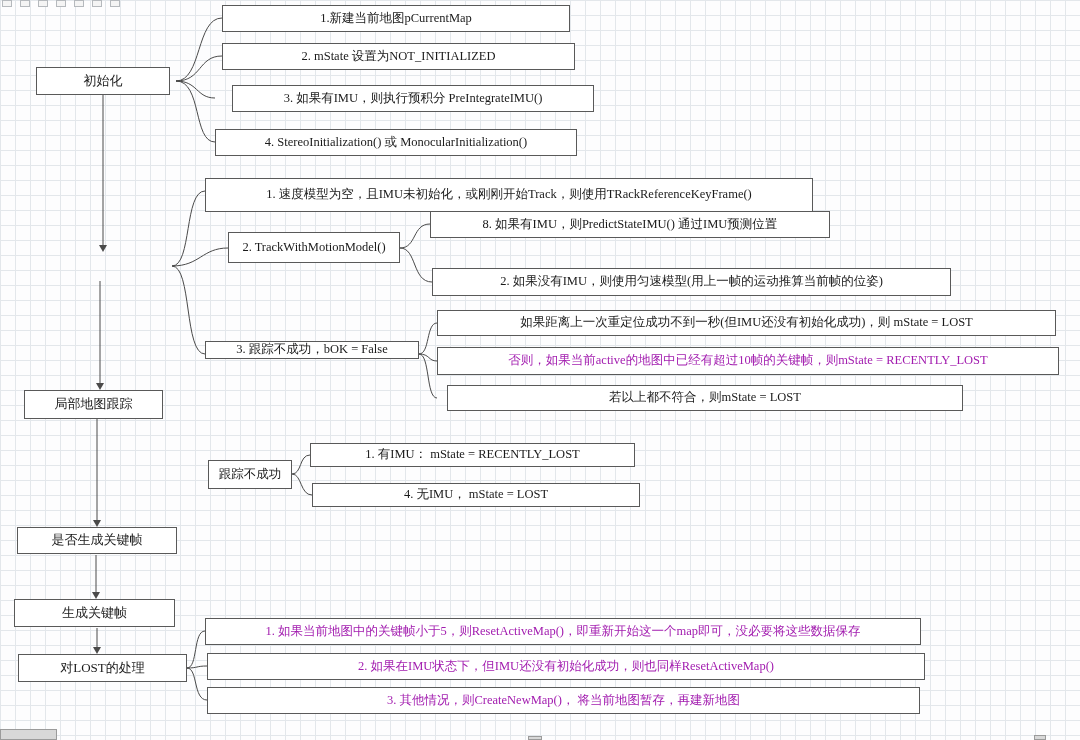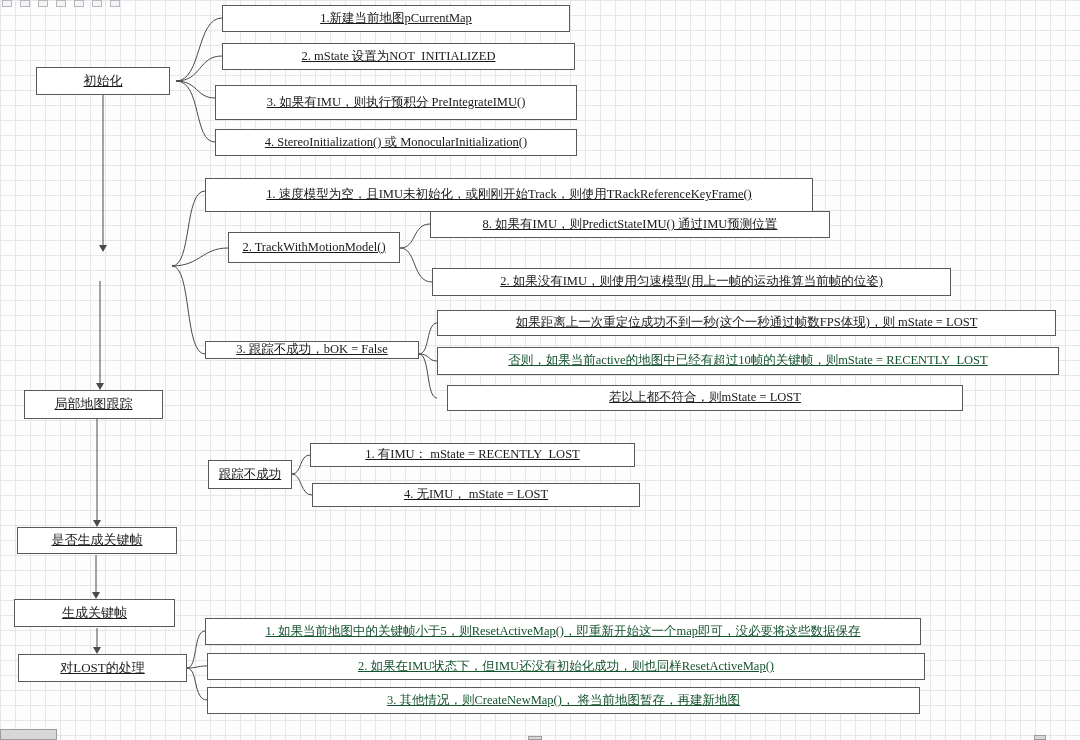--- a/index.html
+++ b/index.html
@@ -15,24 +15,24 @@
       linear-gradient(to right,#e3e7eb 1px,transparent 1px),
       linear-gradient(to bottom,#e3e7eb 1px,transparent 1px);
     background-size:15px 15px;
   }
   svg.wires{position:absolute;left:0;top:0;width:1080px;height:740px;pointer-events:none;}
   .node{
     position:absolute;box-sizing:border-box;
     background:#ffffff;border:1px solid #595959;
     display:flex;align-items:center;justify-content:center;
     font-size:12.5px;line-height:1.1;white-space:nowrap;
-    padding:0 4px;overflow:hidden;text-decoration:underline;
+    padding:0 4px;overflow:hidden;
   }
   .node.main{font-size:13px;}
-  .node.blue{color:#14532d;}
+  .node.blue{color:#a21caf;}
   .edge-artifact{position:absolute;box-sizing:border-box;background:#d8d8d8;border:1px solid #9b9b9b;}
   .top-tab{position:absolute;box-sizing:border-box;background:#f4f4f4;border:1px solid #b5b9bd;height:7px;width:10px;top:0;}
 </style>
 </head>
 <body>
 
 <div class="canvas">
 
   <svg class="wires" viewBox="0 0 1080 740">
     <g stroke="#4a4a4a" fill="none" stroke-width="1">
@@ -87,29 +87,29 @@
   <div class="edge-artifact" style="left:1034px;top:735px;width:12px;height:5px"></div>
 
   <div class="node main" style="left:36px;top:67px;width:134px;height:28px">初始化</div>
   <div class="node main" style="left:24px;top:390px;width:139px;height:29px">局部地图跟踪</div>
   <div class="node main" style="left:17px;top:527px;width:160px;height:27px">是否生成关键帧</div>
   <div class="node main" style="left:14px;top:599px;width:161px;height:28px">生成关键帧</div>
   <div class="node main" style="left:18px;top:654px;width:169px;height:28px">对LOST的处理</div>
 
   <div class="node" style="left:222px;top:5px;width:348px;height:27px">1.新建当前地图pCurrentMap</div>
   <div class="node" style="left:222px;top:43px;width:353px;height:27px">2. mState 设置为NOT_INITIALIZED</div>
-  <div class="node" style="left:215px;top:85px;width:362px;height:35px">3. 如果有IMU，则执行预积分 PreIntegrateIMU()</div>
+  <div class="node" style="left:232px;top:85px;width:362px;height:27px">3. 如果有IMU，则执行预积分 PreIntegrateIMU()</div>
   <div class="node" style="left:215px;top:129px;width:362px;height:27px">4. StereoInitialization() 或 MonocularInitialization()</div>
 
   <div class="node" style="left:205px;top:178px;width:608px;height:34px">1. 速度模型为空，且IMU未初始化，或刚刚开始Track，则使用TRackReferenceKeyFrame()</div>
   <div class="node" style="left:228px;top:232px;width:172px;height:31px">2. TrackWithMotionModel()</div>
   <div class="node" style="left:430px;top:211px;width:400px;height:27px">8. 如果有IMU，则PredictStateIMU() 通过IMU预测位置</div>
   <div class="node" style="left:432px;top:268px;width:519px;height:28px">2. 如果没有IMU，则使用匀速模型(用上一帧的运动推算当前帧的位姿)</div>
   <div class="node" style="left:205px;top:341px;width:214px;height:18px">3. 跟踪不成功，bOK = False</div>
-  <div class="node" style="left:437px;top:310px;width:619px;height:26px">如果距离上一次重定位成功不到一秒(这个一秒通过帧数FPS体现)，则 mState = LOST</div>
+  <div class="node" style="left:437px;top:310px;width:619px;height:26px">如果距离上一次重定位成功不到一秒(但IMU还没有初始化成功)，则 mState = LOST</div>
   <div class="node blue" style="left:437px;top:347px;width:622px;height:28px">否则，如果当前active的地图中已经有超过10帧的关键帧，则mState = RECENTLY_LOST</div>
   <div class="node" style="left:447px;top:385px;width:516px;height:26px">若以上都不符合，则mState = LOST</div>
 
   <div class="node" style="left:208px;top:460px;width:84px;height:29px">跟踪不成功</div>
   <div class="node" style="left:310px;top:443px;width:325px;height:24px">1. 有IMU： mState = RECENTLY_LOST</div>
   <div class="node" style="left:312px;top:483px;width:328px;height:24px">4. 无IMU， mState = LOST</div>
 
   <div class="node blue" style="left:205px;top:618px;width:716px;height:27px">1. 如果当前地图中的关键帧小于5，则ResetActiveMap()，即重新开始这一个map即可，没必要将这些数据保存</div>
   <div class="node blue" style="left:207px;top:653px;width:718px;height:27px">2. 如果在IMU状态下，但IMU还没有初始化成功，则也同样ResetActiveMap()</div>
   <div class="node blue" style="left:207px;top:687px;width:713px;height:27px">3. 其他情况，则CreateNewMap()， 将当前地图暂存，再建新地图</div>

